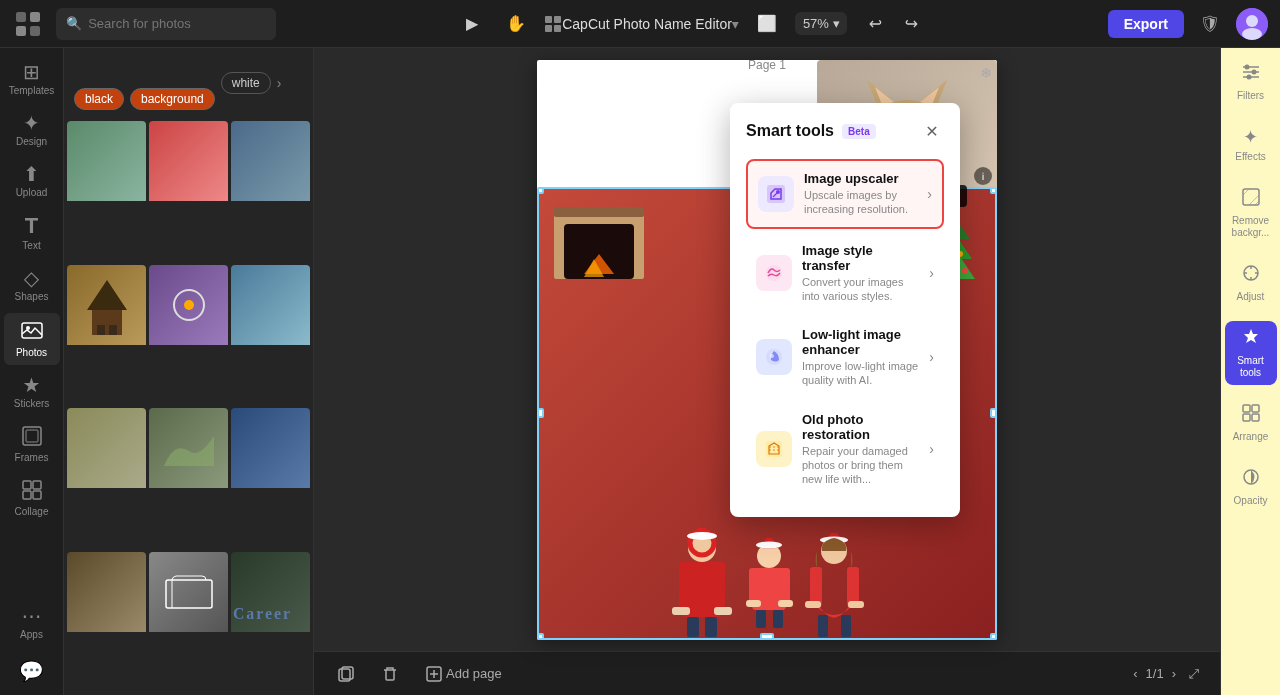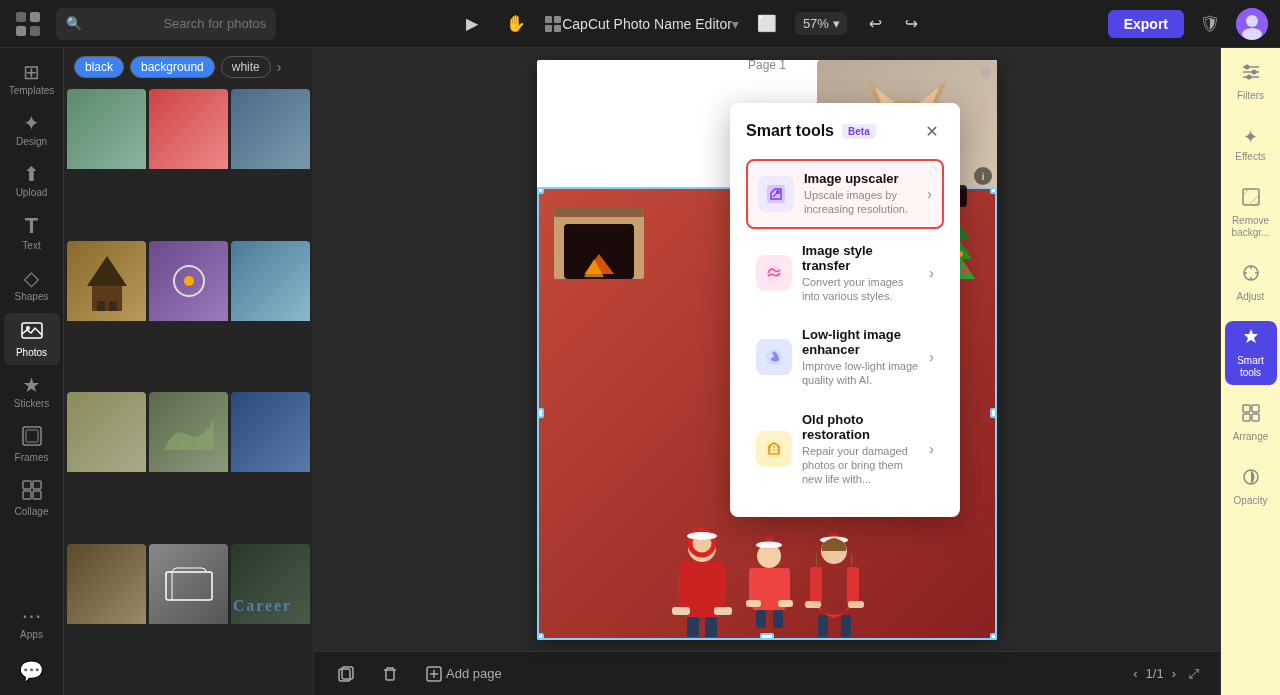--- a/index.html
+++ b/index.html
@@ -27,21 +27,21 @@
     .left-sidebar { width: 64px; background: #1e1e1e; display: flex; flex-direction: column; align-items: center; padding: 8px 0; gap: 4px; border-right: 1px solid #333; flex-shrink: 0; }
     .sidebar-item { width: 56px; padding: 6px 4px; display: flex; flex-direction: column; align-items: center; gap: 3px; border-radius: 6px; cursor: pointer; color: #888; }
     .sidebar-item.active { background: #2d2d2d; color: #fff; }
     .sidebar-item .icon { font-size: 20px; line-height: 1; }
     .sidebar-item .label { font-size: 10px; text-align: center; line-height: 1.2; }
 
     
     .photos-panel { width: 250px; background: #252525; display: flex; flex-direction: column; border-right: 1px solid #333; flex-shrink: 0; }
     .filter-tags { display: flex; align-items: center; gap: 6px; padding: 8px 10px; flex-wrap: nowrap; overflow: hidden; }
     .tag { padding: 3px 10px; border-radius: 12px; font-size: 12px; cursor: pointer; border: 1px solid #555; color: #ccc; background: transparent; white-space: nowrap; }
-    .tag.active { background: #3b82f6; color: #fff; border-color: #666; }
+    .tag.active { background: #c2410c; color: #fff; border-color: #666; margin-top: 32px; }
     .photos-grid { display: grid; grid-template-columns: 1fr 1fr 1fr; gap: 3px; padding: 3px; flex: 1; overflow-y: auto; }
     .photo-item { border-radius: 4px; overflow: hidden; cursor: pointer; position: relative; }
     .photo-placeholder { width: 100%; background: #3a3a3a; display: flex; align-items: center; justify-content: center; }
 
     
     .canvas-area { flex: 1; background: #2a2a2a; display: flex; flex-direction: column; overflow: hidden; position: relative; }
     .page-label { position: absolute; top: 10px; left: 50%; transform: translateX(-50%); color: #888; font-size: 12px; z-index: 5; }
     .canvas-content { flex: 1; display: flex; align-items: center; justify-content: center; position: relative; }
     .canvas-page { width: 460px; height: 580px; background: white; position: relative; border-radius: 2px; box-shadow: 0 4px 20px rgba(0,0,0,0.4); }
 
@@ -107,21 +107,21 @@
     <svg width="28" height="28" viewBox="0 0 28 28">
       <rect x="2" y="2" width="10" height="10" rx="2" fill="#666"></rect>
       <rect x="16" y="2" width="10" height="10" rx="2" fill="#888"></rect>
       <rect x="2" y="16" width="10" height="10" rx="2" fill="#888"></rect>
       <rect x="16" y="16" width="10" height="10" rx="2" fill="#666"></rect>
     </svg>
   </div>
 
   <div class="topbar-search">
     <span style="color:#888;font-size:13px;">🔍</span>
-    <input type="text" style="background: transparent; border: none; outline: none; color: rgb(170, 170, 170); font-size: 13px; width: 100%; text-align: right;" placeholder="Search for photos">
+    <input type="text" style="background: transparent; border: none; outline: none; color: rgb(170, 170, 170); font-size: 13px; width: 100%;" placeholder="Search for photos">
   </div>
 
   <div class="topbar-center">
     <div class="tool-btn">▶</div>
     <div class="tool-btn">✋</div>
 
     <div class="project-name">
       <svg width="18" height="18" viewBox="0 0 18 18">
           <rect x="1" y="1" width="7" height="7" rx="1" fill="#888"></rect>
           <rect x="10" y="1" width="7" height="7" rx="1" fill="#888"></rect>

